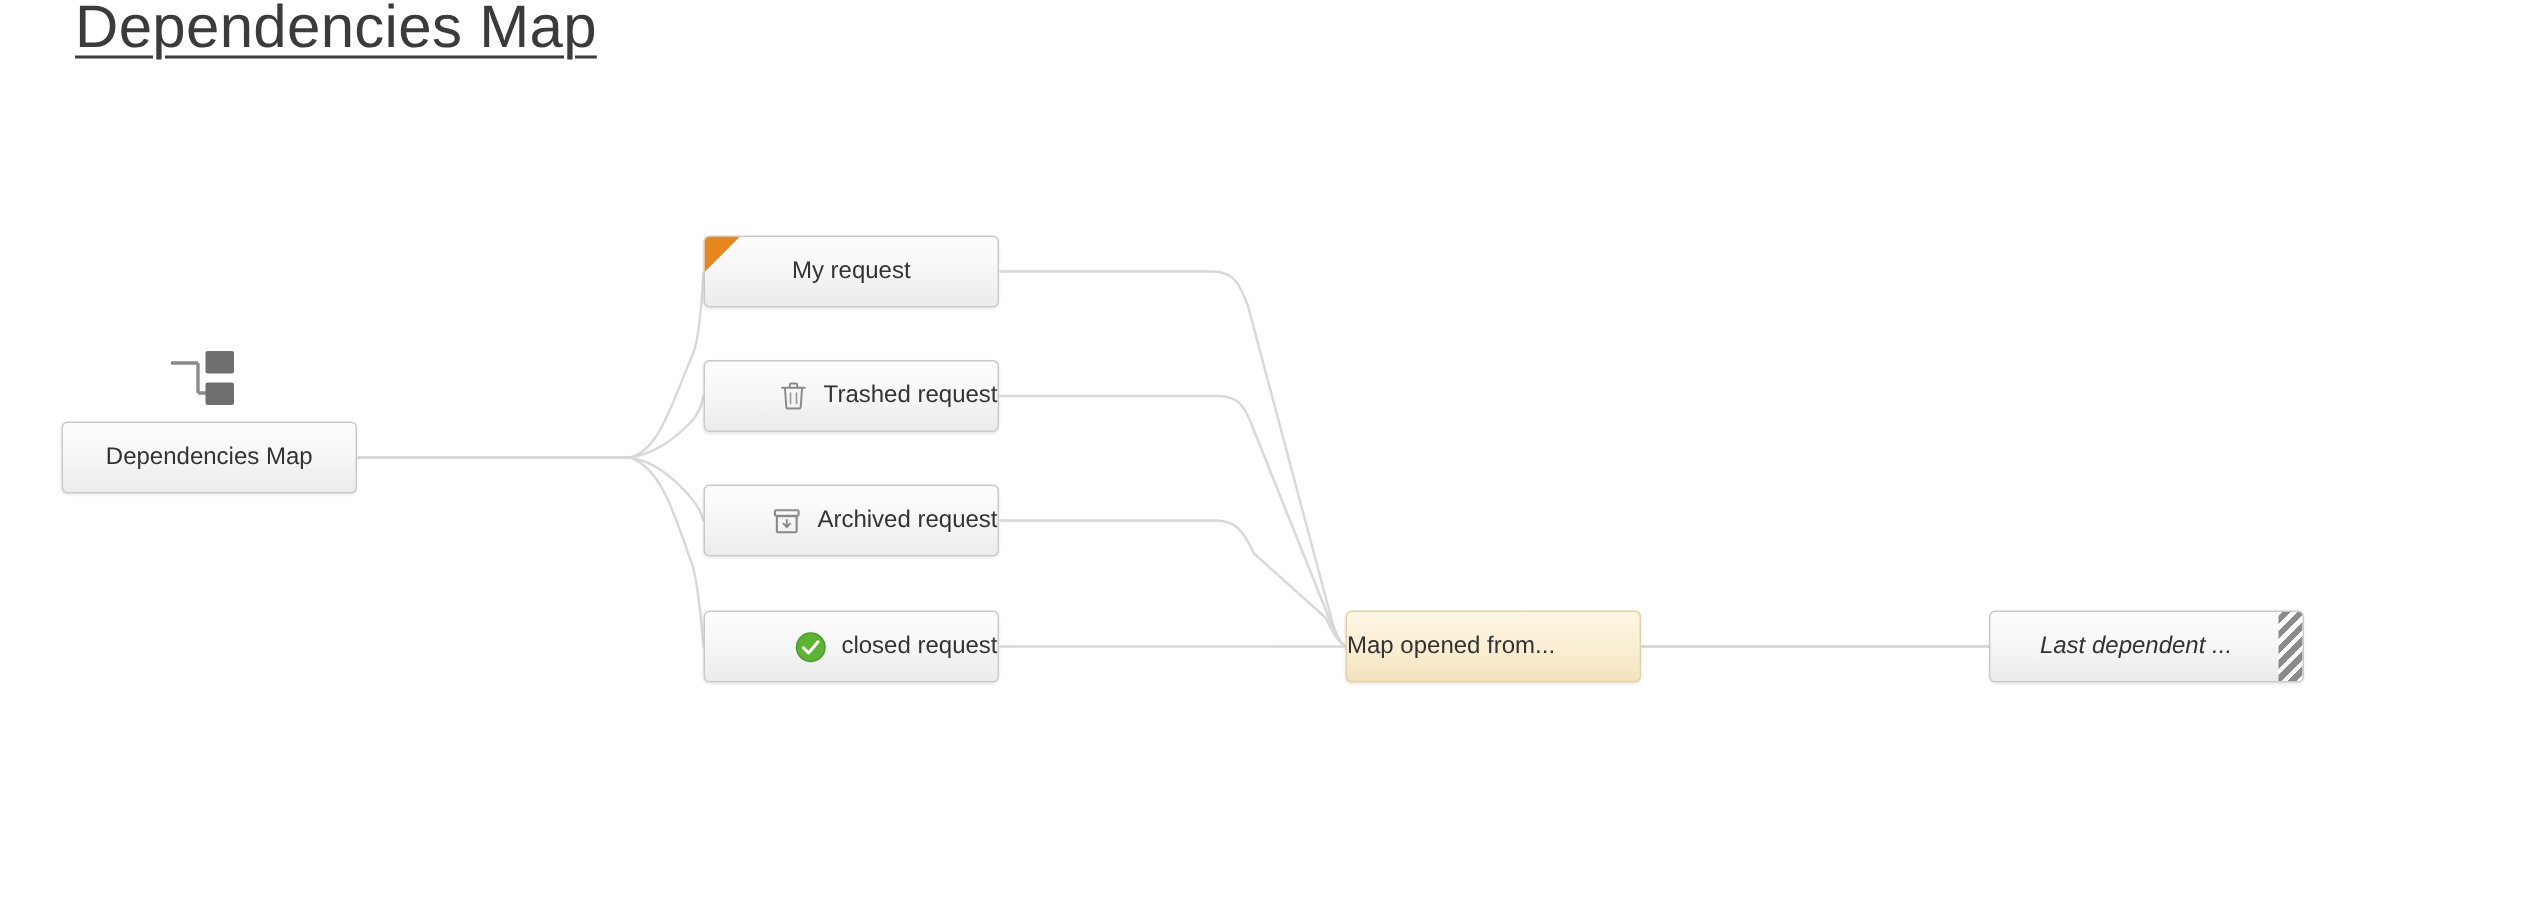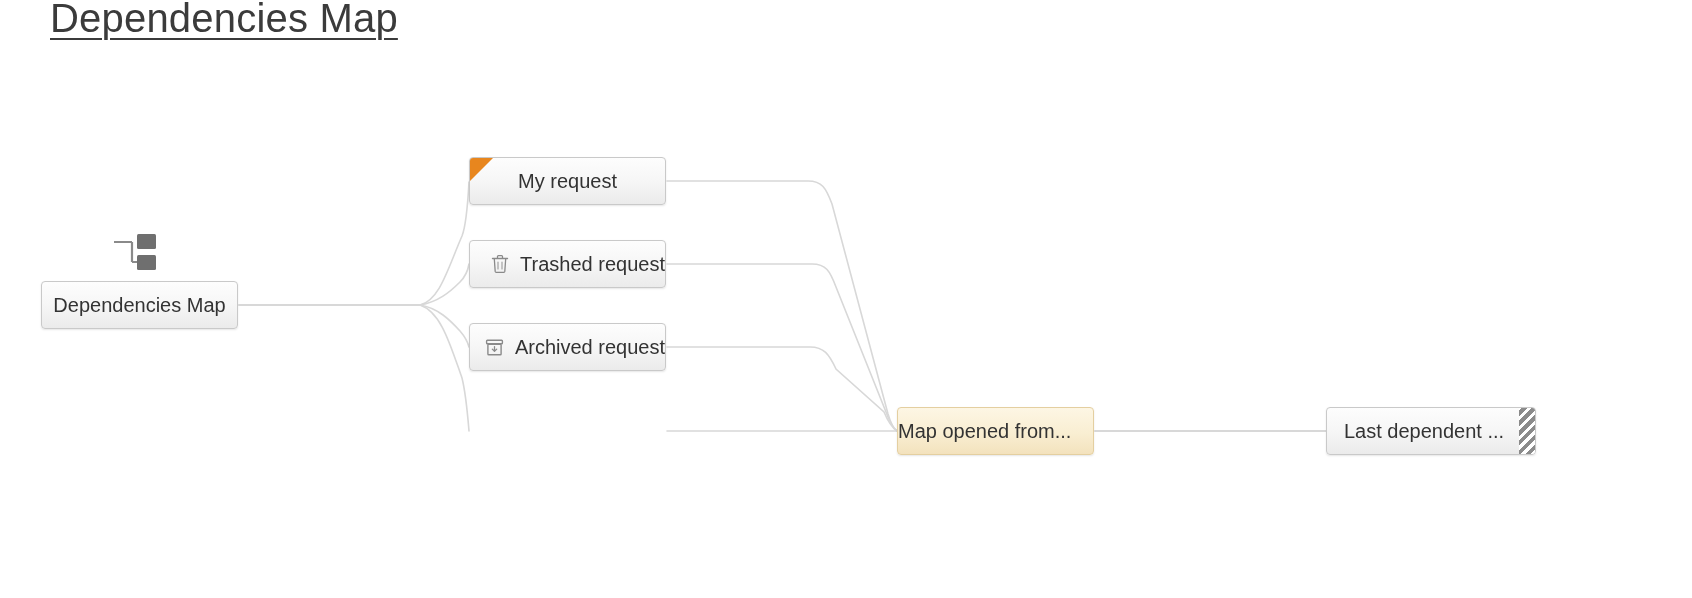--- a/index.html
+++ b/index.html
@@ -54,21 +54,21 @@
     border: 1px solid #c9c9c9;
     border-radius: 4px;
     background: linear-gradient(to bottom, #fdfdfd 0%, #f7f7f7 45%, #ebebeb 100%);
     box-shadow: 0 1px 2px rgba(0,0,0,0.10);
     display: flex;
     align-items: center;
     overflow: hidden;
     justify-content: flex-end;
   }
   .node .node-label {
-    font-size: 20px;
+    font-size: 16px;
     color: #333333;
     white-space: nowrap;
   }
 
   
   #node-root {
     left: 41px;
     top: 281px;
     width: 197px;
     height: 48px;
@@ -106,20 +106,21 @@
   }
 
   
   #node-last-dependent {
     left: 1326px;
     top: 407px;
     width: 210px;
     height: 48px;
     justify-content: center;
     padding-right: 14px;
+    font-style: italic;
   }
   #node-last-dependent .hatch-edge {
     position: absolute;
     right: 0;
     top: 0;
     bottom: 0;
     width: 16px;
     background: repeating-linear-gradient(
       -45deg,
       #ffffff 0px,
@@ -212,20 +213,30 @@
     <span class="icon-slot">
       <svg class="icon-svg" width="19" height="19" viewBox="0 0 19 19" xmlns="http://www.w3.org/2000/svg">
         <rect x="1.6" y="2.2" width="15.8" height="3.6" rx="0.8" fill="none" stroke="#8a8a8a" stroke-width="1.4"></rect>
         <rect x="2.9" y="6.2" width="13.2" height="10.6" rx="0.8" fill="none" stroke="#8a8a8a" stroke-width="1.4"></rect>
         <path d="M9.5,8.6 V13.2 M7.3,11.1 L9.5,13.4 L11.7,11.1" fill="none" stroke="#8a8a8a" stroke-width="1.3" stroke-linecap="round" stroke-linejoin="round"></path>
       </svg>
     </span>
     <span class="node-label">Archived request</span>
   </div>
 
+  <div class="node node-child" id="node-closed">
+    <span class="icon-slot">
+      <svg class="icon-svg" width="21" height="21" viewBox="0 0 21 21" xmlns="http://www.w3.org/2000/svg">
+        <circle cx="10.5" cy="10.5" r="9.5" fill="#5cb531"></circle>
+        <circle cx="10.5" cy="10.5" r="9.5" fill="none" stroke="#4c9a27" stroke-width="1"></circle>
+        <path d="M5.6,10.9 L9.1,14.3 L15.4,6.9" fill="none" stroke="#ffffff" stroke-width="2.1" stroke-linecap="round" stroke-linejoin="round"></path>
+      </svg>
+    </span>
+    <span class="node-label">closed request</span>
+  </div>
 
   <div class="node" id="node-map-opened">
     <span class="node-label">Map opened from...</span>
   </div>
 
   <div class="node" id="node-last-dependent">
     <span class="node-label">Last dependent ...</span>
     <span class="hatch-edge"></span>
   </div>
 

